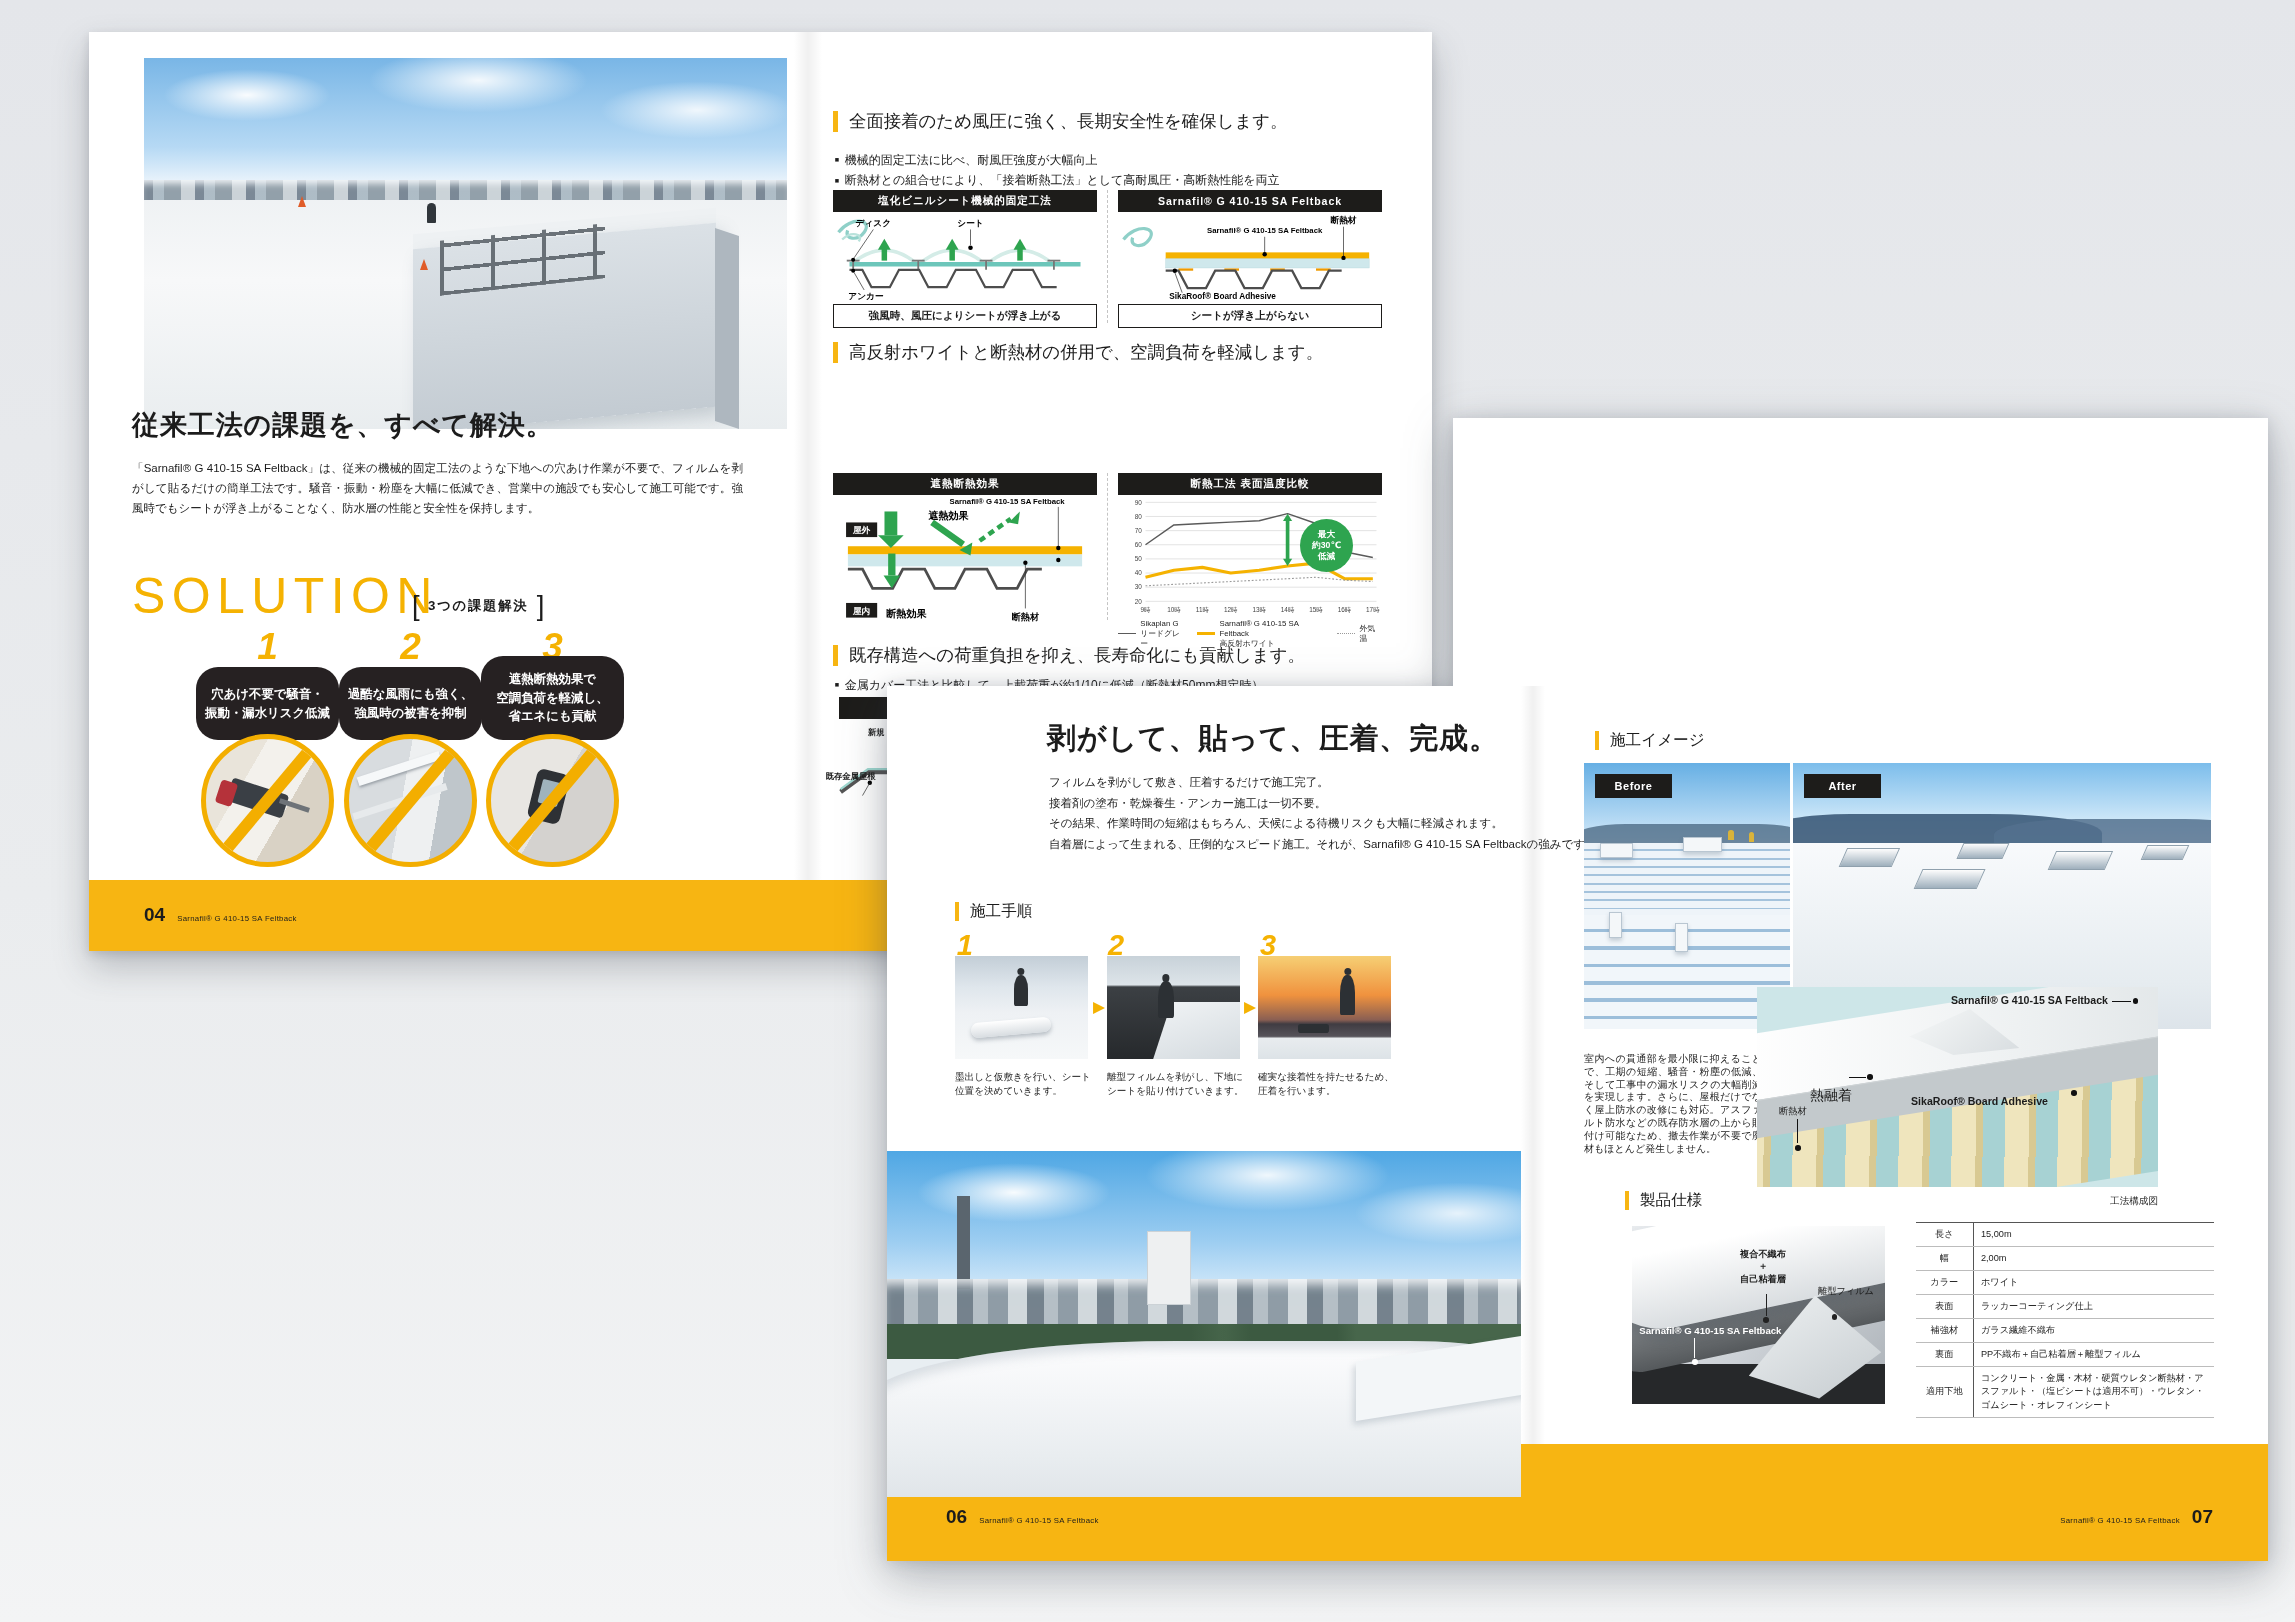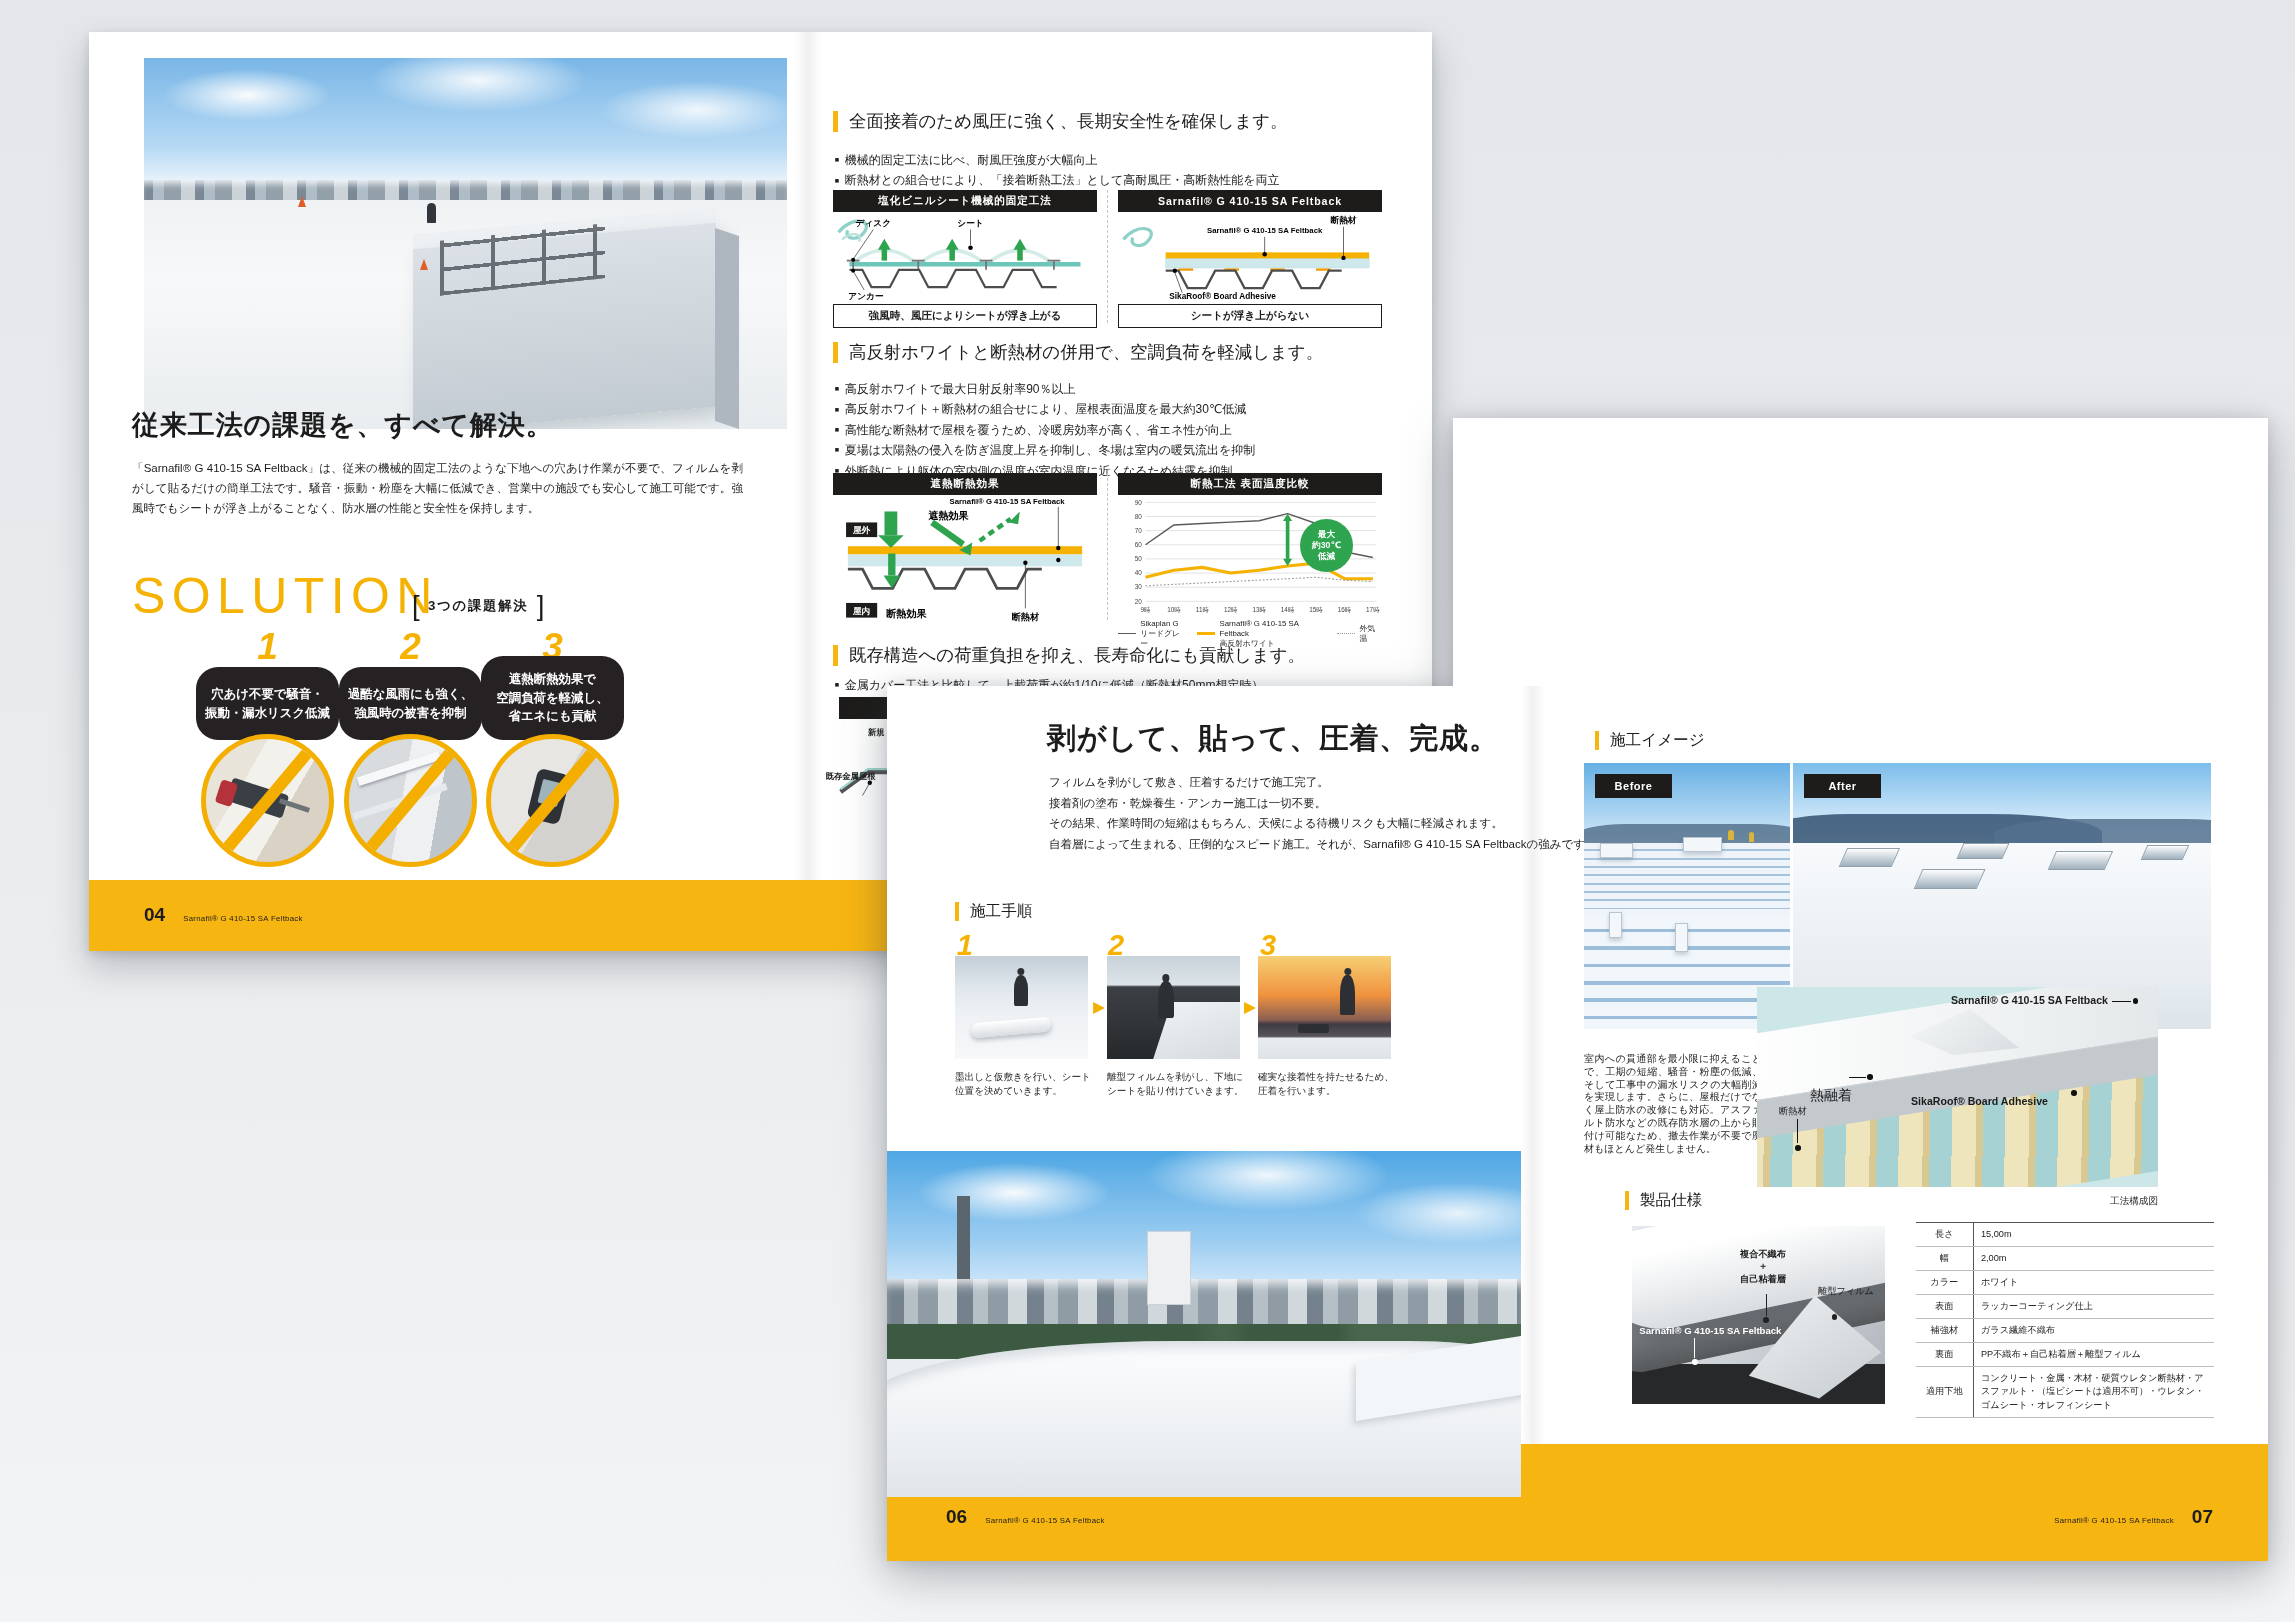--- a/index.html
+++ b/index.html
@@ -34,21 +34,21 @@
   .sol-item .n{position:absolute;top:0;left:0;width:100%;text-align:center;font-size:37px;line-height:40px}
   .bubble{position:absolute;left:0;top:40px;width:100%;height:73px;background:#262122;color:#fff;border-radius:22px;
           font-weight:bold;font-size:12.4px;line-height:1.5;display:flex;align-items:center;justify-content:center;
           text-align:center;white-space:pre-line}
   .tail{position:absolute;left:50%;transform:translateX(-50%);top:112px;width:0;height:0;
         border:10px solid transparent;border-top:12px solid #262122;border-bottom:0}
   .pcircle{position:absolute;left:4.6px;top:107px;width:123px;height:123px;border-radius:50%;
            border:5.5px solid #F3AE00;overflow:hidden}
   .pcircle::after{content:"";position:absolute;left:50%;top:-10%;width:12px;height:120%;
                   background:#F3AE00;transform:translateX(-50%) rotate(40deg)}
-  .footer-line{display:flex;align-items:baseline;gap:18px}
+  .footer-line{display:flex;align-items:baseline;gap:12px}
   .footer-line .pn{font-size:19px;font-weight:bold}
   .footer-line .pt{font-size:7.8px;letter-spacing:0.3px}
   .legend{display:flex;gap:11px;font-size:7.8px;line-height:1.3;align-items:center;margin-top:2.8px}
   .legend .it{display:flex;align-items:center;gap:4.6px;white-space:pre-line}
   .sw{display:inline-block;width:18.4px}
   .sw.g{border-top:1.8px solid #5a5a5a}
   .sw.y{border-top:3.7px solid #F5B200}
   .sw.d{border-top:1.8px dotted #9a9a9a}
   .chart-badge{position:absolute;left:182px;top:24px;width:53px;height:53px;border-radius:50%;background:#2ea44f;
                color:#fff;font-size:8.7px;font-weight:bold;display:flex;align-items:center;justify-content:center;
@@ -277,27 +277,20 @@
           <line x1="70" y1="88" x2="62" y2="66" stroke="#333" stroke-width="0.8"></line>
             <circle cx="62" cy="64" r="2.4"></circle>
           <text x="246" y="12" font-size="9.5" font-weight="bold" text-anchor="middle">断熱材</text>
           <text x="160" y="23" font-size="8.5" font-weight="bold" text-anchor="middle">Sarnafil® G 410-15 SA Feltback</text>
           <text x="56" y="95" font-size="9" font-weight="bold">SikaRoof® Board Adhesive</text>
         </svg>
         <div class="panel-cap">シートが浮き上がらない</div>
       </div>
 
       <div class="kicker abs" style="left:0;top:310px;font-size:17.4px">高反射ホワイトと断熱材の併用で、空調負荷を軽減します。</div>
-      <ul class="bullets abs" style="left:1.8px;top:347px">
-        <li>高反射ホワイトで最大日射反射率90％以上</li>
-        <li>高反射ホワイト＋断熱材の組合せにより、屋根表面温度を最大約30℃低減</li>
-        <li>高性能な断熱材で屋根を覆うため、冷暖房効率が高く、省エネ性が向上</li>
-        <li>夏場は太陽熱の侵入を防ぎ温度上昇を抑制し、冬場は室内の暖気流出を抑制</li>
-        <li>外断熱により躯体の室内側の温度が室内温度に近くなるため結露を抑制</li>
-      </ul>
 
       <div class="abs" style="left:0;top:441px;width:264px">
         <div class="panel-head">遮熱断熱効果</div>
         <svg viewBox="0 0 288 141" width="264" height="129">
           <rect x="16" y="56" width="256" height="9" fill="#F5B200"></rect>
           <rect x="16" y="65" width="256" height="13" fill="#cfe8ec"></rect>
           <path d="M16,81 h16 l11,21 h22 l11,-21 h24 l11,21 h22 l11,-21 h24 l11,21 h22 l11,-21 h16" stroke="#4d4d4d" stroke-width="3" fill="none"></path>
           <rect x="56" y="18" width="14" height="26" fill="#2ea44f"></rect>
             <polygon points="49,44 77,44 63,58" fill="#2ea44f"></polygon>
           <rect x="60" y="64" width="8" height="24" fill="#2ea44f"></rect>

